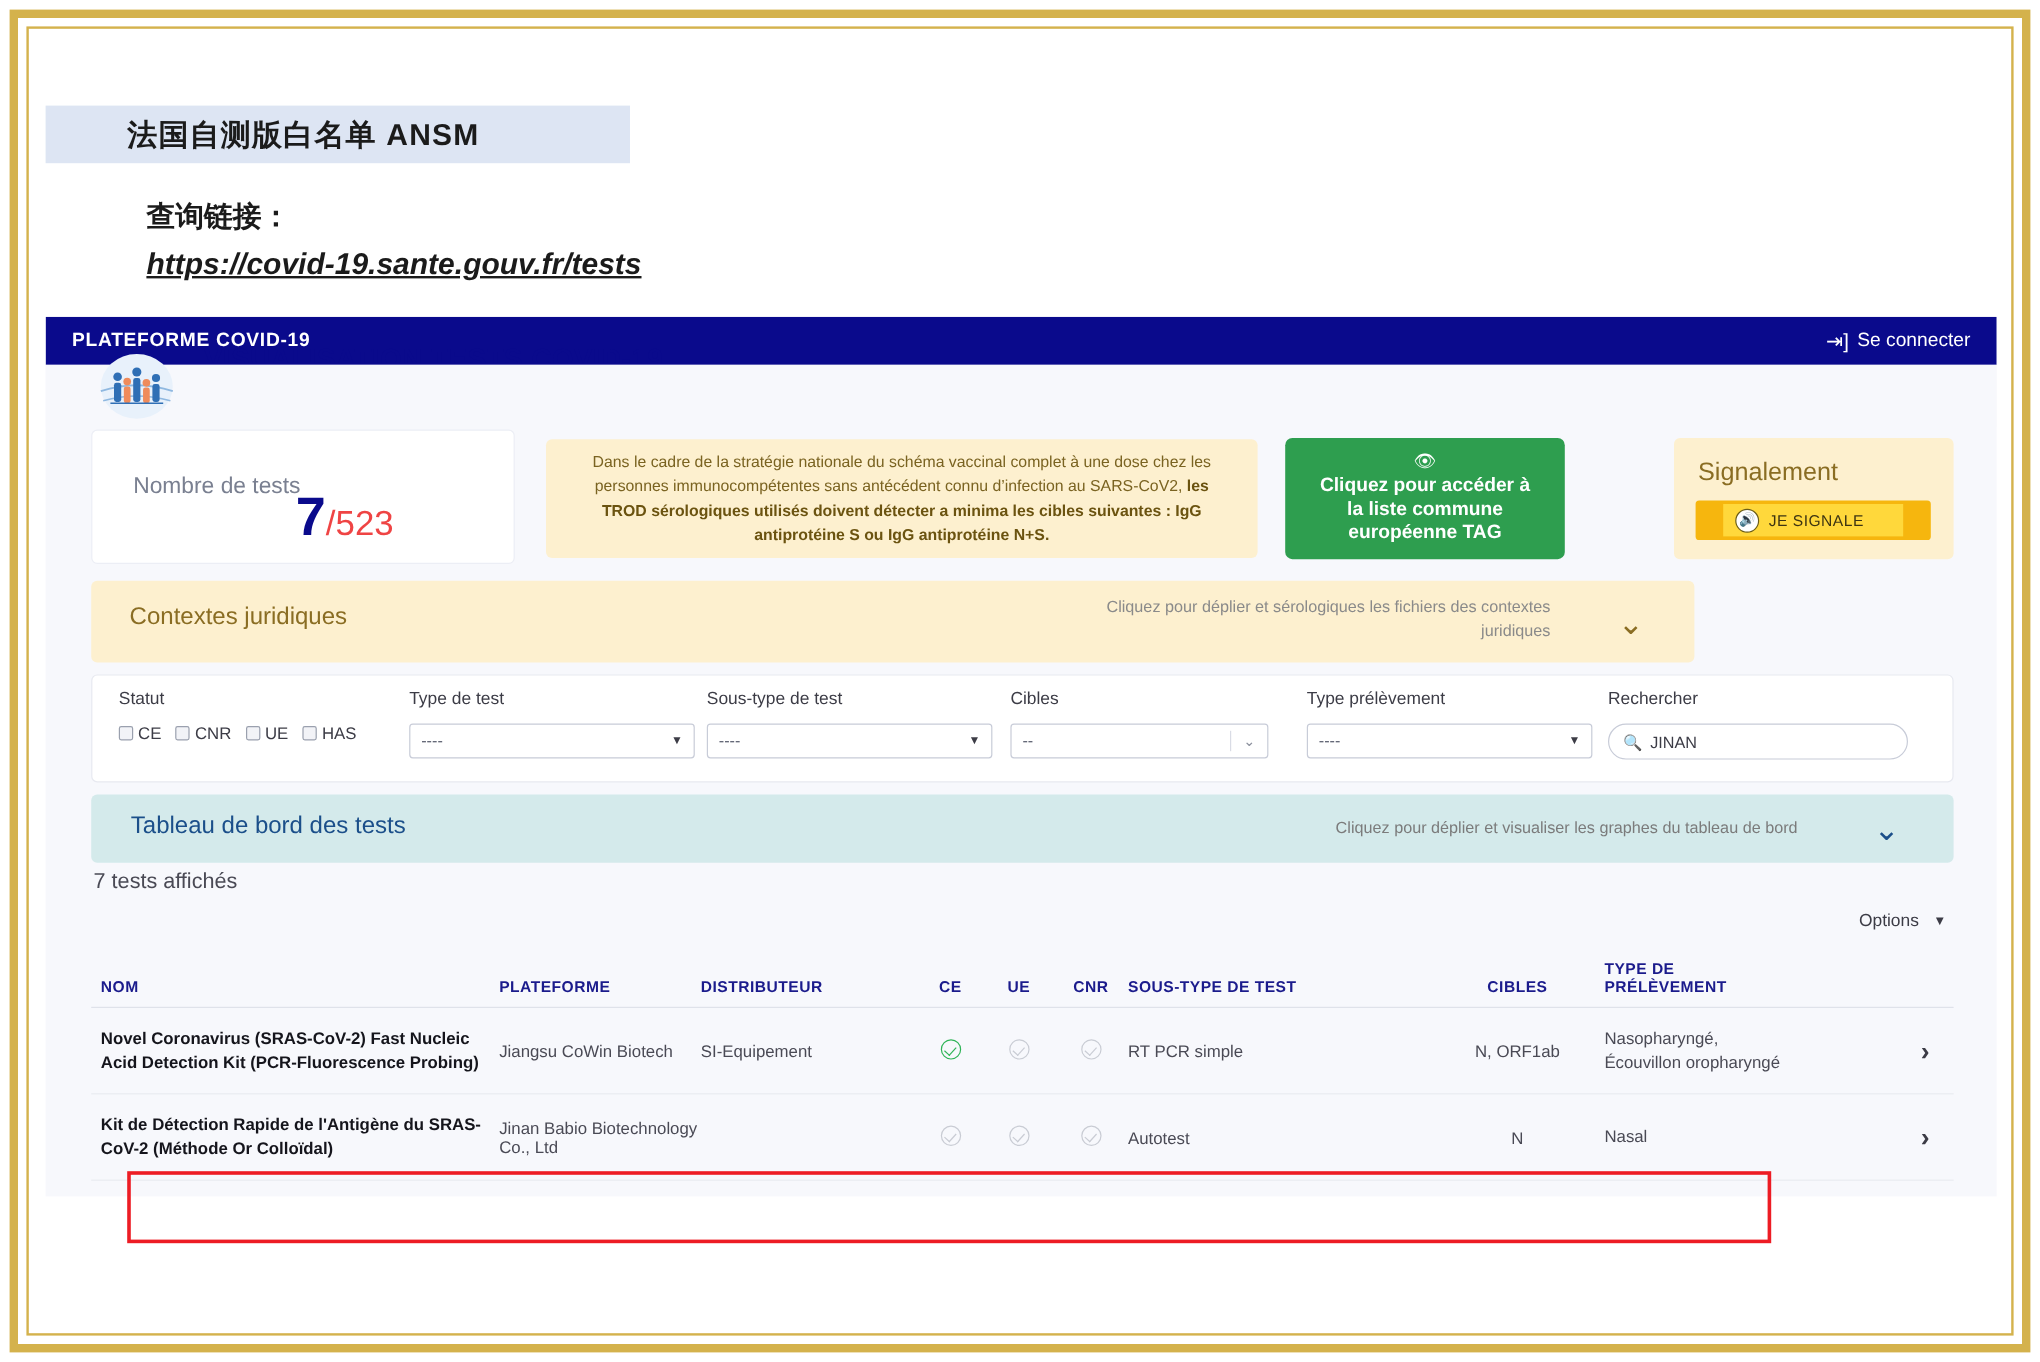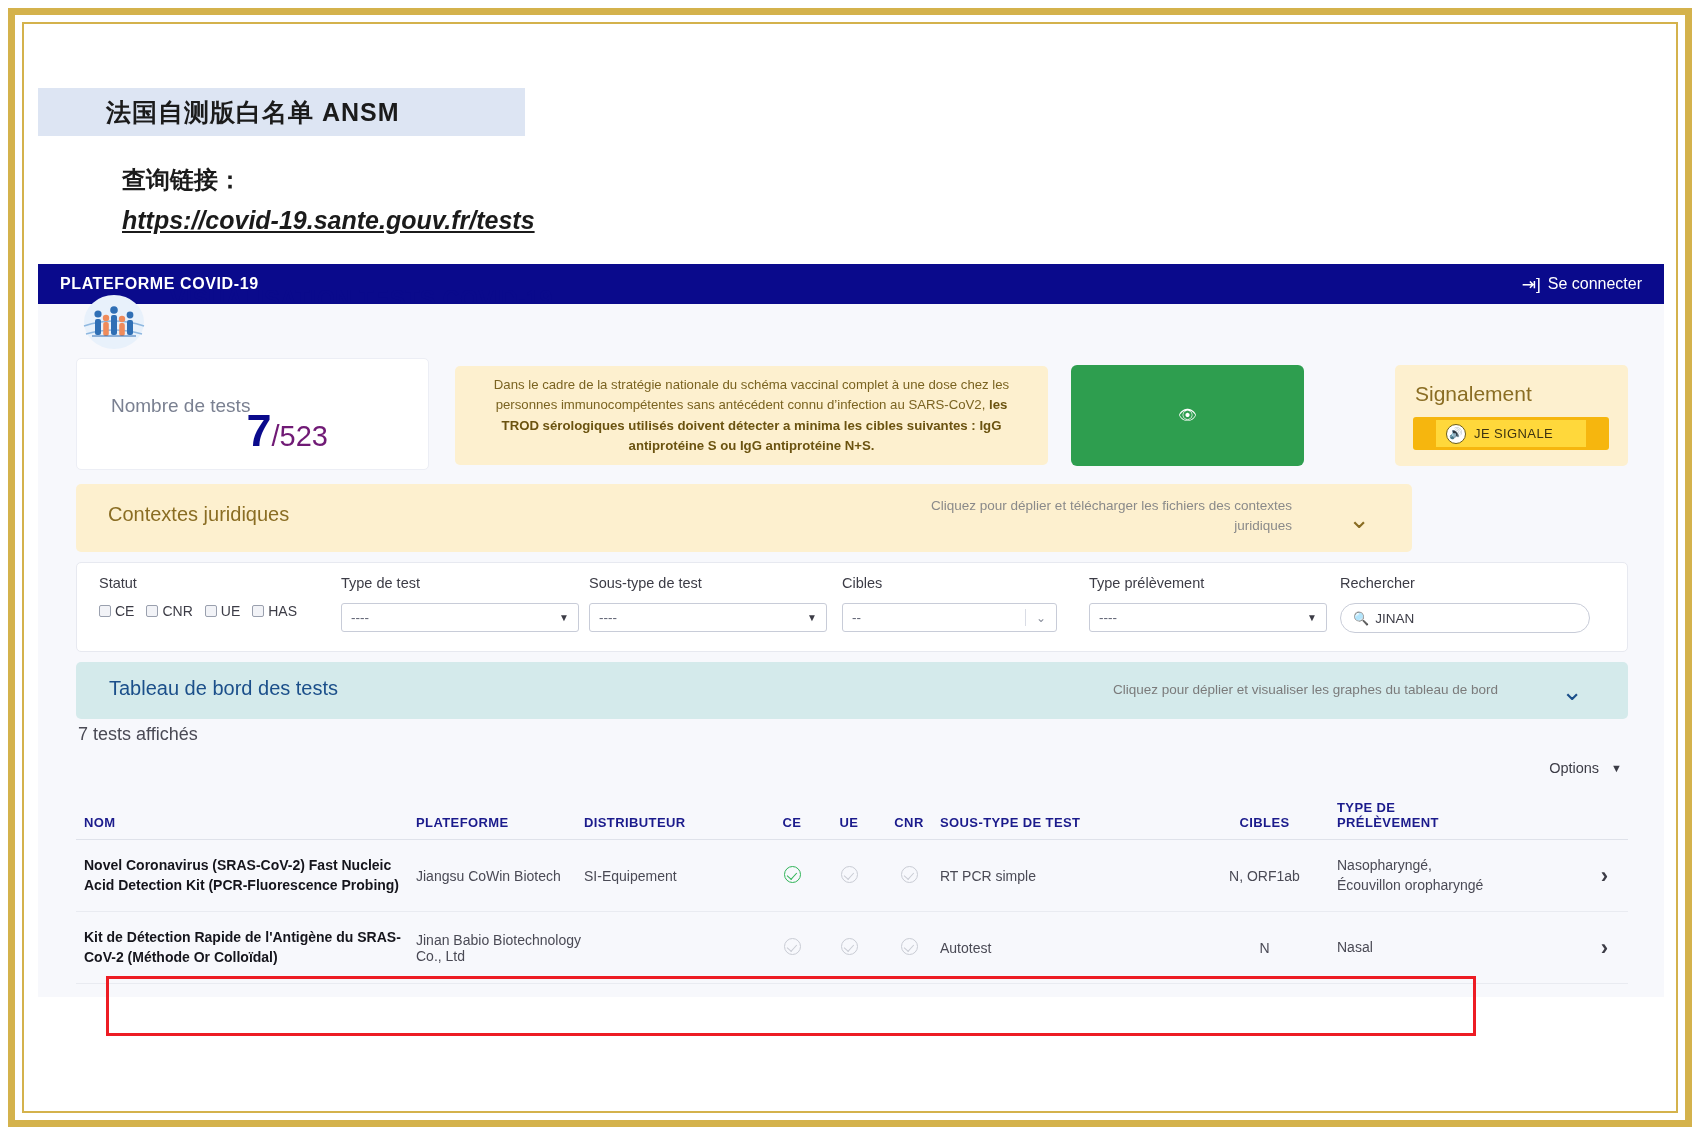--- a/index.html
+++ b/index.html
@@ -139,21 +139,21 @@
     font-size: 19px; color: #7a8091; margin-top: 16px;
   }
   .card-count .num {
     position: absolute; left: 0; right: 100px; top: 46px;
     text-align: right;
   }
   .card-count .num .big {
     font-size: 45px; font-weight: bold; color: #0a0a8c;
   }
   .card-count .num .small {
-    font-size: 29px; color: #701a75;
+    font-size: 29px; color: #ef4444;
   }
 
   .note-box {
     position: absolute;
     left: 417px; top: 8px;
     width: 593px; height: 99px;
     background: #fdf0cf;
     border-radius: 5px;
     display: flex; align-items: center; justify-content: center;
     padding: 6px 22px;
@@ -461,36 +461,41 @@
         </div>
 
         <div class="note-box">
           <p>
             <span>Dans le cadre de la stratégie nationale du schéma vaccinal complet à une dose chez les personnes immunocompétentes sans antécédent connu d’infection au SARS-CoV2, </span><b>les TROD sérologiques utilisés doivent détecter a minima les cibles suivantes : IgG antiprotéine S ou IgG antiprotéine N+S.</b>
           </p>
         </div>
 
         <div class="green-btn">
           <div class="eye">👁</div>
+          <div class="txt">
+            <div>Cliquez pour accéder à</div>
+            <div>la liste commune</div>
+            <div>européenne TAG</div>
+          </div>
         </div>
 
         <div class="signal-box">
           <div class="st">Signalement</div>
           <div class="signal-btn">
             <div class="inner">
               <span class="spk">🔊</span>
               <span class="lab">JE SIGNALE</span>
             </div>
           </div>
         </div>
       </div>
 
       <div class="ctx">
         <div class="title">Contextes juridiques</div>
-        <div class="hint">Cliquez pour déplier et télécharger les fichiers des contextes juridiques</div>
+        <div class="hint">Cliquez pour déplier et sérologiques les fichiers des contextes juridiques</div>
         <div class="chev">⌄</div>
       </div>
 
       <div class="filters">
 
         <div class="fgroup" style="left:22px; width:240px;">
           <div class="flabel">Statut</div>
           <div class="chips">
             <label class="chip">
               <span class="box"></span>

